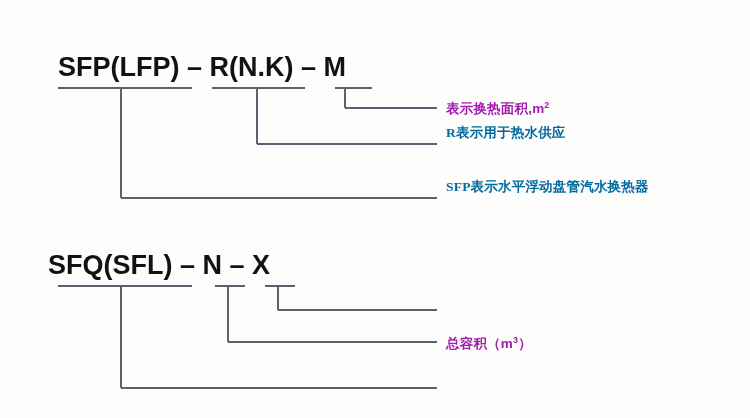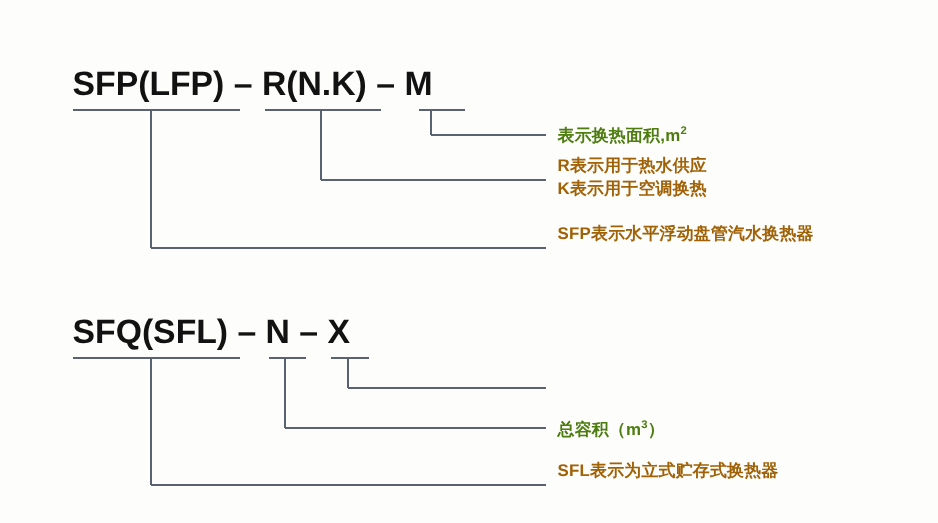--- a/index.html
+++ b/index.html
@@ -26,61 +26,62 @@
   .code-line {
     position: absolute;
     font-size: 27px;
     font-weight: bold;
     letter-spacing: 0px;
     white-space: pre;
     color: #121212;
     line-height: 1;
   }
   #code1 { left: 58px; top: 32px; }
-  #code2 { left: 58px; top: 230px; }
+  #code2 { left: 48px; top: 230px; }
 
   svg.leaders {
     position: absolute;
     left: 0;
     top: 0;
     width: 750px;
     height: 418px;
     pointer-events: none;
   }
   svg.leaders line {
     stroke: #5a6170;
     stroke-width: 1.6;
     shape-rendering: crispEdges;
   }
 
   .note {
     position: absolute;
     font-size: 13.5px;
     font-weight: bold;
     white-space: nowrap;
-    color: #4d7c0f;
+    color: #a21caf;
     line-height: 1.32;
     letter-spacing: 0.2px;
   }
   .note sup {
     font-size: 9px;
     vertical-align: super;
     line-height: 0;
   }
   .note-block {
     position: absolute;
     white-space: nowrap;
   }
   .note-block div {
     font-size: 13.5px;
     font-weight: bold;
-    color: #a16207;
+    color: #0369a1;
     line-height: 1.33;
     letter-spacing: 0.2px;
     white-space: nowrap;
+    font-family: Liberation Serif, serif;
   }
 </style>
 </head>
 <body>
 
 <div class="diagram">
 
   <div class="code-line" id="code1">SFP(LFP) – R(N.K) – M</div>
 
   <div class="code-line" id="code2">SFQ(SFL) – N – X</div>
@@ -111,27 +112,25 @@
     <line x1="228" y1="320" x2="437" y2="320"></line>
 
     <line x1="121" y1="264" x2="121" y2="366"></line>
     <line x1="121" y1="366" x2="437" y2="366"></line>
   </svg>
 
   <div class="note" style="left:446px; top:78px;"><span>表示换热面积,m</span><sup>2</sup></div>
 
   <div class="note-block" style="left:446px; top:102px;">
     <div>R表示用于热水供应</div>
-    <div>K表示用于空调换热</div>
   </div>
 
   <div class="note-block" style="left:446px; top:156px;">
     <div>SFP表示水平浮动盘管汽水换热器</div>
   </div>
 
 
   <div class="note" style="left:446px; top:313px;"><span>总容积（m</span><sup>3</sup><span>）</span></div>
 
   <div class="note-block" style="left:446px; top:346px;">
-    <div>SFL表示为立式贮存式换热器</div>
   </div>
 
 </div>
 
 </body></html>

